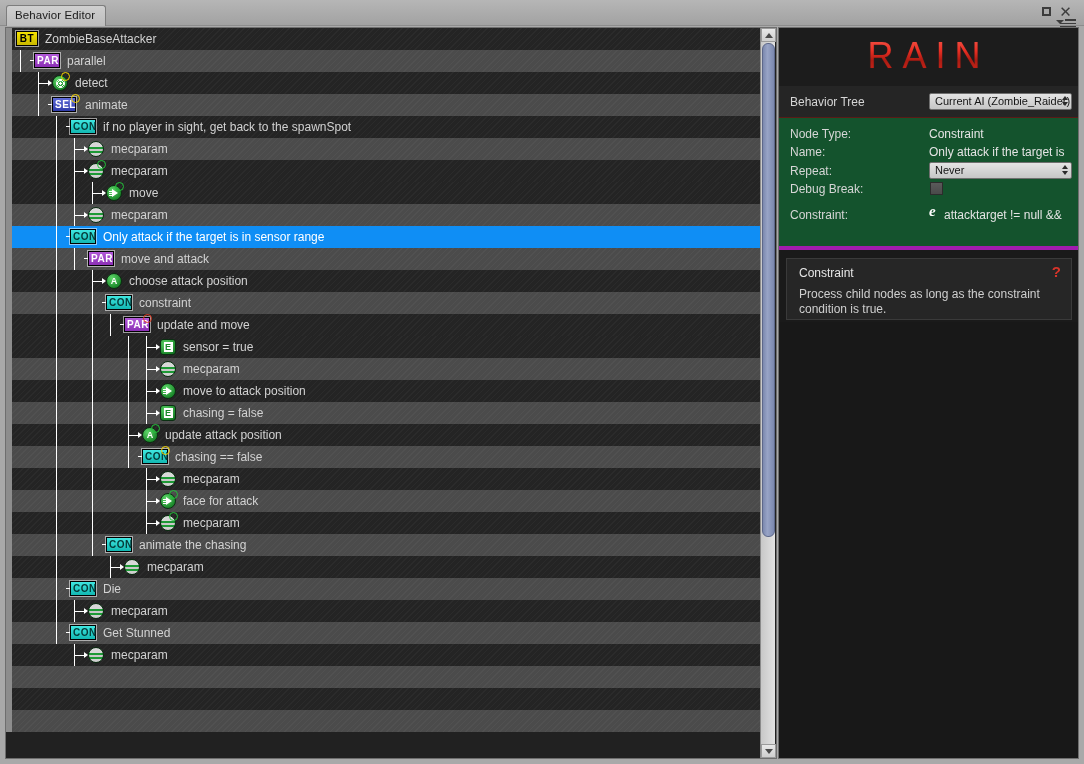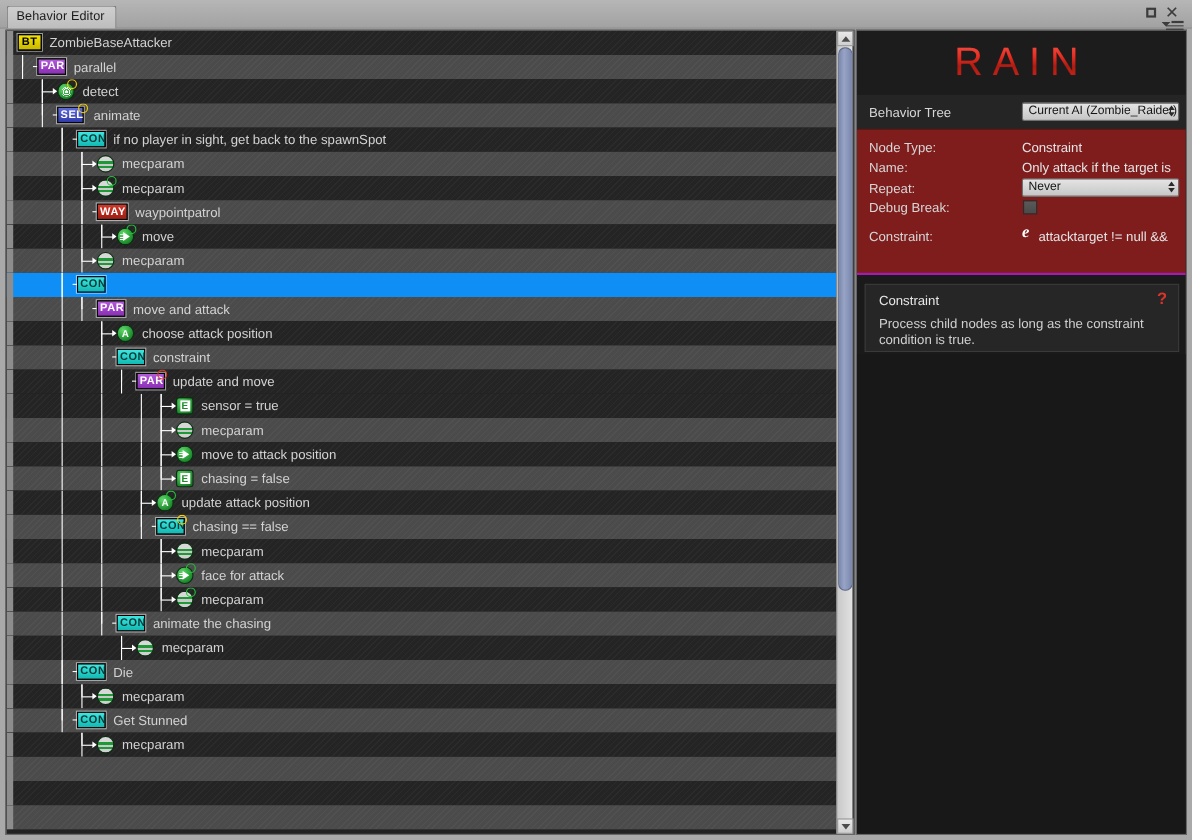--- a/index.html
+++ b/index.html
@@ -168,21 +168,21 @@
     border:1px solid #6f6f6f; border-radius:2px;
     color:#141414; font-size:11px; line-height:15px;
     padding-left:5px; padding-right:14px; white-space:nowrap; overflow:hidden;}
   .dropdown .spin { position:absolute; right:3px; top:2px; width:7px; height:13px; }
   .dropdown .spin i { display:block; width:0;height:0;margin:0 auto;
     border-left:3.5px solid transparent;border-right:3.5px solid transparent;}
   .dropdown .spin .up { border-bottom:4px solid #2a2a2a; }
   .dropdown .spin .dn { border-top:4px solid #2a2a2a; margin-top:2px;}
 
   #props { position:absolute; left:0; top:90px; width:299px; height:132px;
-    background:#7f1d1d; border-bottom:2px solid #a21caf;}
+    background:#14532d; border-bottom:4px solid #a21caf;}
   #chk { position:absolute; width:13px; height:13px;
     background:linear-gradient(#5a5a5a,#4a4a4a); border:1px solid #2c2c2c;}
   .eglyph { position:absolute; font-family:"Liberation Serif", serif;
     font-style:italic; font-weight:bold; color:#ffffff; font-size:15px; }
 
   #desc { position:absolute; left:7px; top:230px; width:286px; height:62px;
     background:#262626; border:1px solid #3a3a3a; }
   #desc-title { position:absolute; left:12px; top:7px; color:#e6e6e6;
     font-size:12px; font-family:"Liberation Sans",sans-serif;}
   #desc-help { position:absolute; right:10px; top:4px; color:#d8342a;
@@ -284,29 +284,20 @@
           <div class="gutter"></div>
           <div class="vline" style="left: 50px;"></div>
           <div class="vline" style="left: 68px;"></div>
           <div class="vline" style="left: 68px;"></div>
           <div class="hline" style="left: 68px; width: 11px;"></div>
           <div class="arrowh" style="left: 78px;"></div>
           <div class="cicon mec" style="left: 82px;"></div>
           <div class="ring greenr" style="left: 91px;"></div>
           <div class="label" style="left: 105px;">mecparam</div>
         </div>
-        <div class="row light">
-          <div class="gutter"></div>
-          <div class="vline" style="left: 50px;"></div>
-          <div class="vline" style="left: 68px;"></div>
-          <div class="vline" style="left: 68px;"></div>
-          <div class="tick" style="left: 78px; width: 4px;"></div>
-          <div class="badge way" style="left: 82px;">WAY</div>
-          <div class="label" style="left: 117px;">waypointpatrol</div>
-        </div>
         <div class="row dark">
           <div class="gutter"></div>
           <div class="vline" style="left: 50px;"></div>
           <div class="vline" style="left: 68px;"></div>
           <div class="vline" style="left: 86px;"></div>
           <div class="vhalf" style="left: 86px;"></div>
           <div class="hline" style="left: 86px; width: 11px;"></div>
           <div class="arrowh" style="left: 96px;"></div>
           <div class="cicon green" style="left: 100px;">
             <div class="bars"></div>
@@ -324,20 +315,21 @@
           <div class="arrowh" style="left: 78px;"></div>
           <div class="cicon mec" style="left: 82px;"></div>
           <div class="label" style="left: 105px;">mecparam</div>
         </div>
         <div class="row dark selected">
           <div class="gutter"></div>
           <div class="vline" style="left: 50px;"></div>
           <div class="vline" style="left: 50px;"></div>
           <div class="tick" style="left: 60px; width: 4px;"></div>
           <div class="badge con" style="left: 64px;">CON</div>
+          <div class="label" style="left: 97px;">Only attack if the target is in sensor range</div>
         </div>
         <div class="row light">
           <div class="gutter"></div>
           <div class="vline" style="left: 50px;"></div>
           <div class="vline" style="left: 68px;"></div>
           <div class="vhalf" style="left: 68px;"></div>
           <div class="tick" style="left: 78px; width: 4px;"></div>
           <div class="badge par" style="left: 82px;">PAR</div>
           <div class="label" style="left: 115px;">move and attack</div>
         </div>

